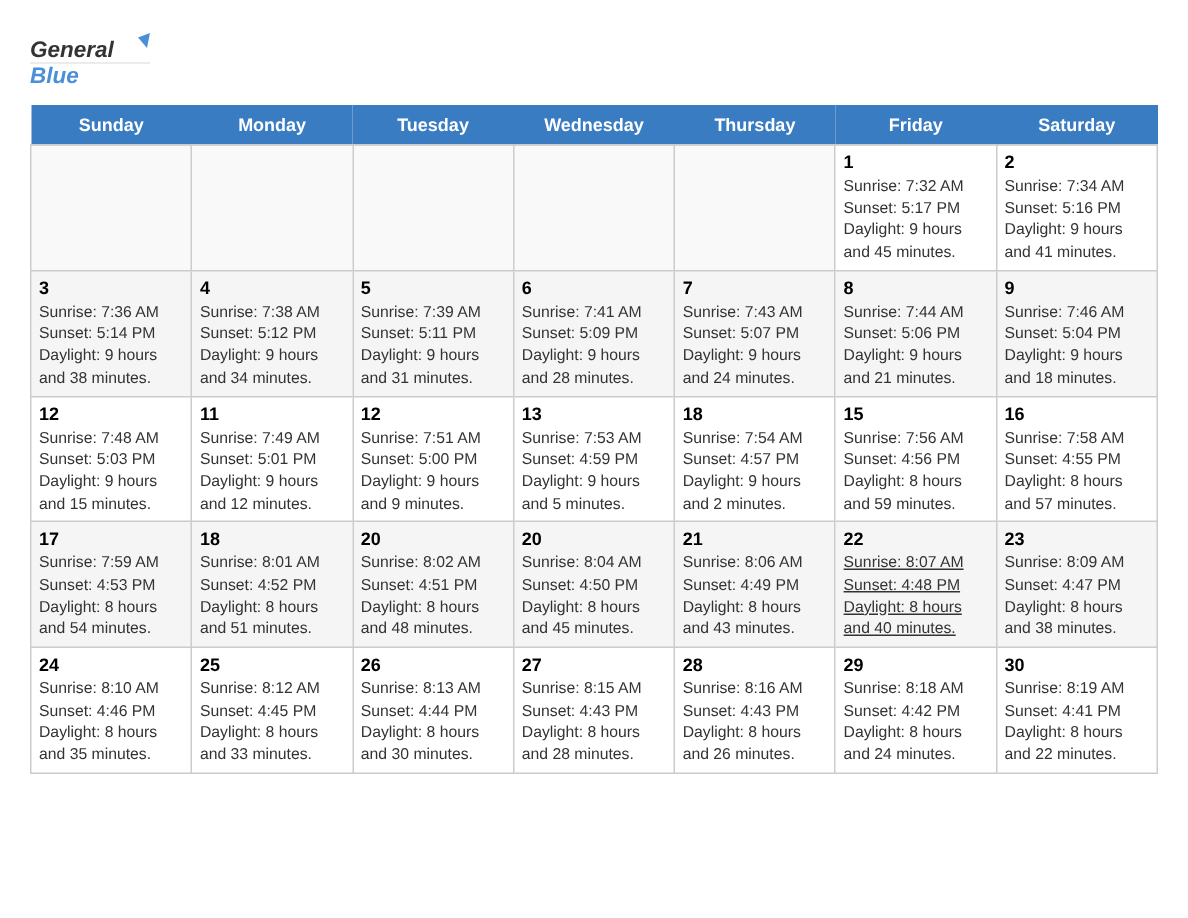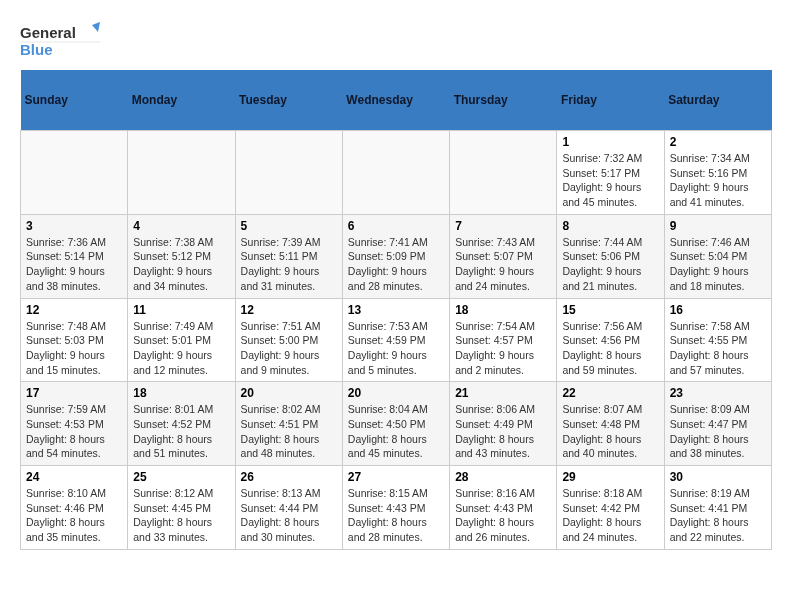--- a/index.html
+++ b/index.html
@@ -12,43 +12,44 @@
     }
     .header-area {
       display: flex;
       justify-content: space-between;
       align-items: flex-start;
       margin-bottom: 10px;
     }
     .logo {
       display: flex;
       gap: 4px;
+      font-style: italic;
     }
     .title-area {
       text-align: right;
     }
     .month-title {
       font-size: 36px;
       color: #333;
       font-weight: normal;
     }
     .subtitle {
       font-size: 14px;
       color: #555;
     }
     .calendar {
       width: 100%;
       border-collapse: collapse;
       font-size: 11px;
     }
     .calendar th {
       background: #3a7cc1;
-      color: #0f172a;
-      padding: 23px 4px;
-      text-align: left;
+      color: #ffffff;
+      padding: 6px 4px;
+      text-align: center;
       font-weight: bold;
       font-size: 12px;
     }
     .calendar td {
       border: 1px solid #ccc;
       vertical-align: top;
       padding: 4px 5px;
       width: 107px;
       height: 80px;
       background: #fff;
@@ -173,21 +174,21 @@
 Daylight: 8 hours and 51 minutes.</span></td>
         <td><span class="day-num">20</span><span class="day-info" style="white-space: pre-line;">Sunrise: 8:02 AM
 Sunset: 4:51 PM
 Daylight: 8 hours and 48 minutes.</span></td>
         <td><span class="day-num">20</span><span class="day-info" style="white-space: pre-line;">Sunrise: 8:04 AM
 Sunset: 4:50 PM
 Daylight: 8 hours and 45 minutes.</span></td>
         <td><span class="day-num">21</span><span class="day-info" style="white-space: pre-line;">Sunrise: 8:06 AM
 Sunset: 4:49 PM
 Daylight: 8 hours and 43 minutes.</span></td>
-        <td><span class="day-num">22</span><span class="day-info" style="white-space: pre-line;">Sunrise: 8:07 AM
+        <td><span class="day-num">22</span><span class="day-info" style="white-space: pre-line; text-decoration: underline;">Sunrise: 8:07 AM
 Sunset: 4:48 PM
 Daylight: 8 hours and 40 minutes.</span></td>
         <td><span class="day-num">23</span><span class="day-info" style="white-space: pre-line;">Sunrise: 8:09 AM
 Sunset: 4:47 PM
 Daylight: 8 hours and 38 minutes.</span></td>
       </tr>
       <tr>
         <td><span class="day-num">24</span><span class="day-info" style="white-space: pre-line; margin-top: 32px;">Sunrise: 8:10 AM
 Sunset: 4:46 PM
 Daylight: 8 hours and 35 minutes.</span></td>

